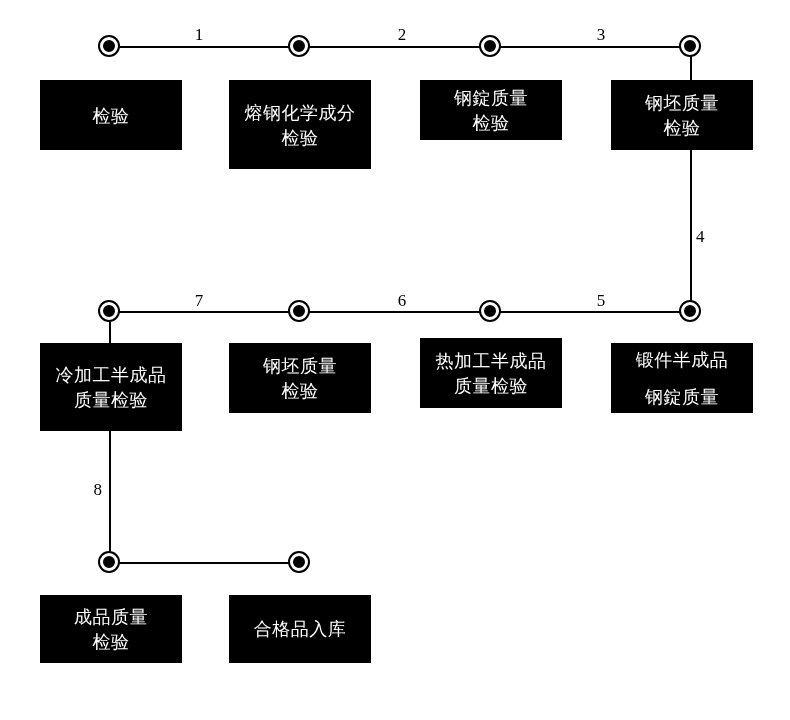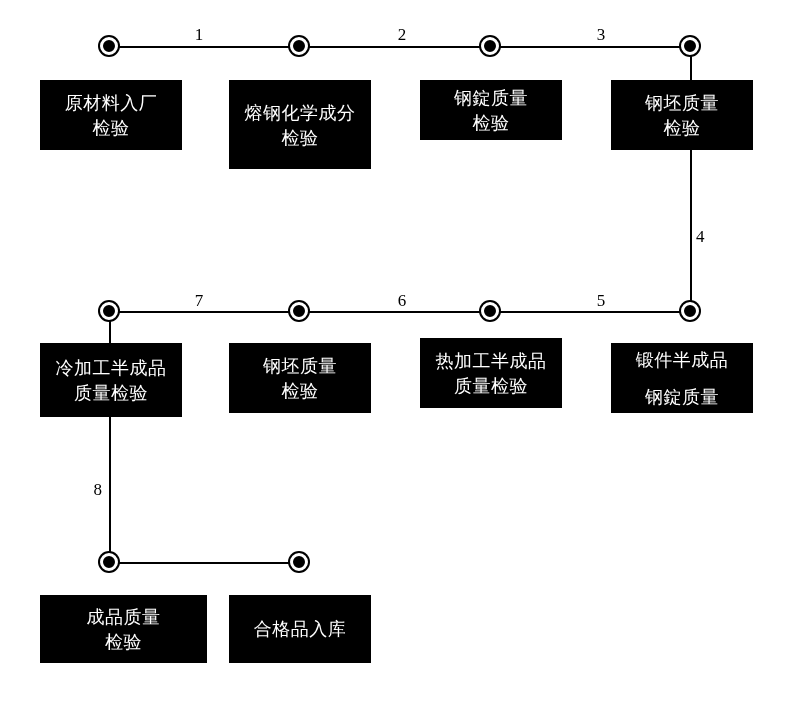--- a/index.html
+++ b/index.html
@@ -80,60 +80,59 @@
 
   <div class="edge-h" style="left:490px; top:311px; width:200px;"></div>
   <div class="edge-h" style="left:299px; top:311px; width:191px;"></div>
   <div class="edge-h" style="left:109px; top:311px; width:190px;"></div>
 
   <div class="edge-v" style="left:109px; top:311px; height:251px;"></div>
 
   <div class="edge-h" style="left:109px; top:562px; width:190px;"></div>
 
   <div class="box" style="left:40px; top:80px; width:142px; height:70px;">
-    <span class="ln">原材料入厂</span>
     <span class="ln">检验</span>
   </div>
 
   <div class="box" style="left:229px; top:80px; width:142px; height:89px;">
     <span class="ln">熔钢化学成分</span>
     <span class="ln">检验</span>
   </div>
 
   <div class="box" style="left:420px; top:80px; width:142px; height:60px;">
     <span class="ln">钢錠质量</span>
     <span class="ln">检验</span>
   </div>
 
   <div class="box" style="left:611px; top:80px; width:142px; height:70px;">
     <span class="ln">钢坯质量</span>
     <span class="ln">检验</span>
   </div>
 
-  <div class="box" style="left:40px; top:343px; width:142px; height:74px;">
+  <div class="box" style="left:40px; top:343px; width:142px; height:88px;">
     <span class="ln">冷加工半成品</span>
     <span class="ln">质量检验</span>
   </div>
 
   <div class="box" style="left:229px; top:343px; width:142px; height:70px;">
     <span class="ln">钢坯质量</span>
     <span class="ln">检验</span>
   </div>
 
   <div class="box" style="left:420px; top:338px; width:142px; height:70px;">
     <span class="ln">热加工半成品</span>
     <span class="ln">质量检验</span>
   </div>
 
   <div class="box" style="left:611px; top:343px; width:142px; height:70px;gap:12px;">
     <span class="ln">锻件半成品</span>
     <span class="ln">钢錠质量</span>
   </div>
 
-  <div class="box" style="left:40px; top:595px; width:167px; height:68px;">
+  <div class="box" style="left:40px; top:595px; width:142px; height:68px;">
     <span class="ln">成品质量</span>
     <span class="ln">检验</span>
   </div>
 
   <div class="box" style="left:229px; top:595px; width:142px; height:68px;font-family:Liberation Serif, serif;">
     <span class="ln">合格品入库</span>
   </div>
 
   <div class="node" style="left:100px; top:37px;"></div>
   <div class="node" style="left:290px; top:37px;"></div>

